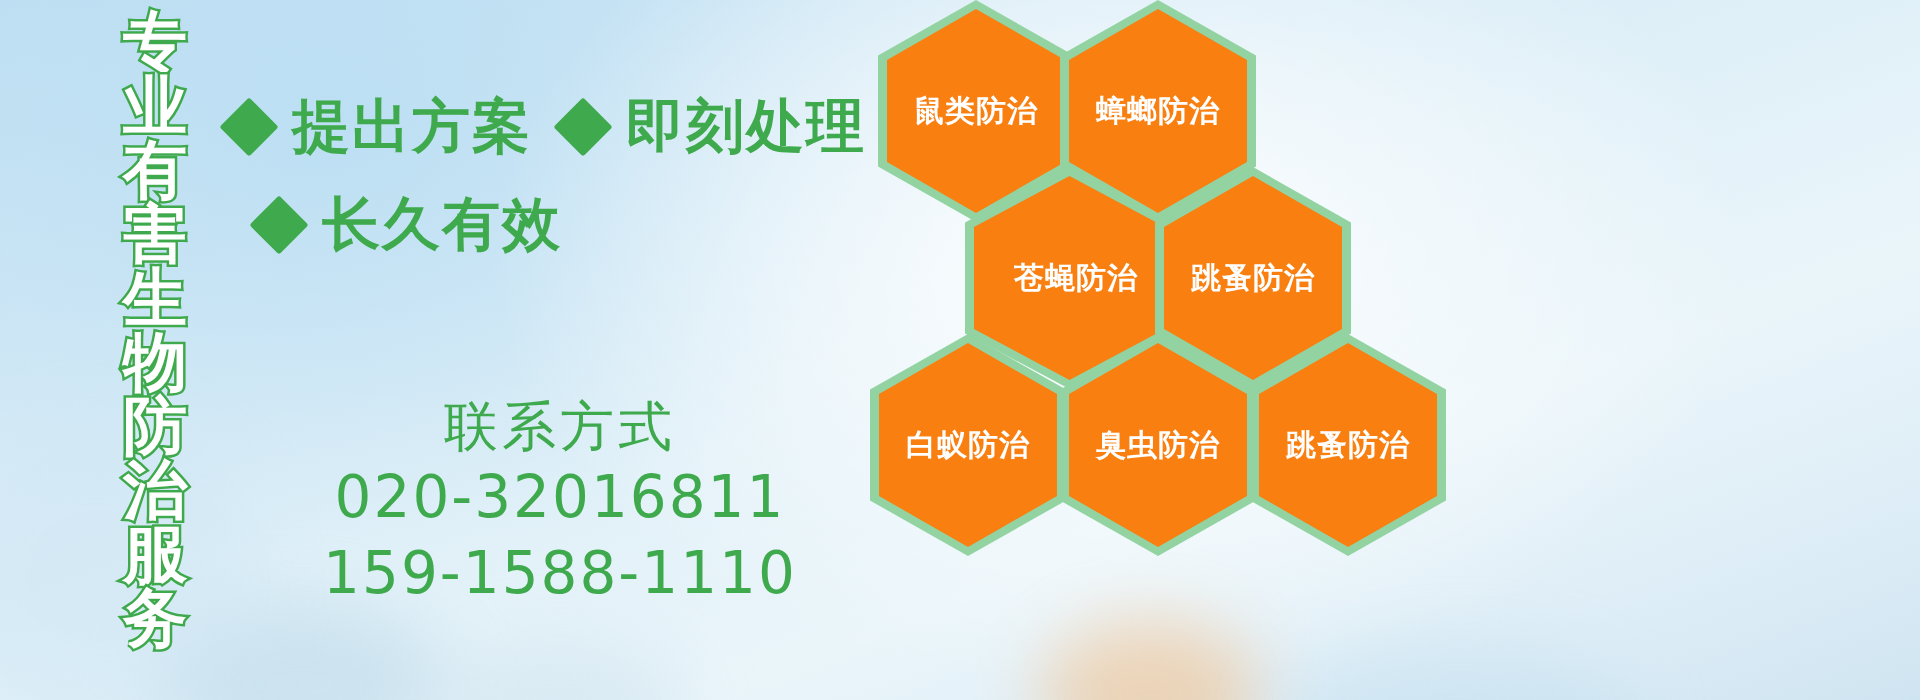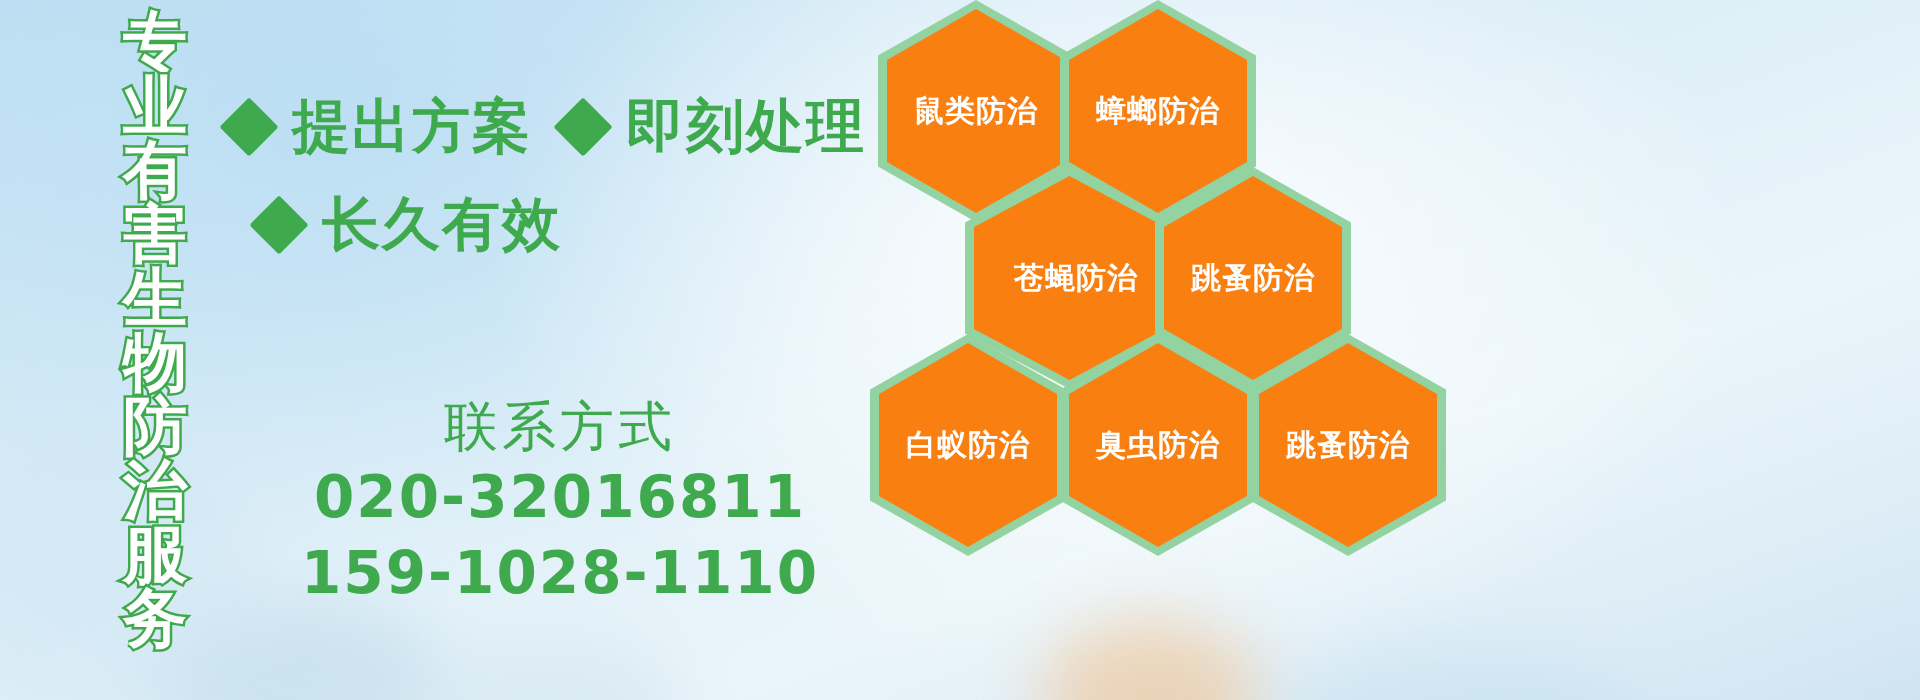--- a/index.html
+++ b/index.html
@@ -50,21 +50,21 @@
     margin-left:22px;letter-spacing:2px;white-space:nowrap;
   }
   .gap{width:30px;flex:none;}
 
   
   #contact{position:absolute;left:300px;top:395px;width:520px;text-align:center;}
   #contact .label{
     font-size:54px;font-weight:400;color:#3faa4d;letter-spacing:4px;line-height:1.18;
   }
   #contact .tel{
-    font-size:58px;font-weight:700;color:#3faa4d;letter-spacing:2px;line-height:1.32;
+    font-size:58px;font-weight:400;color:#3faa4d;letter-spacing:2px;line-height:1.32;
     font-family:"DejaVu Sans",sans-serif;
   }
 
   
   #comb{position:absolute;left:862px;top:-8px;width:600px;height:560px;}
   .hex{
     position:absolute;width:196px;height:222px;
     display:flex;align-items:center;justify-content:center;
     -webkit-clip-path:polygon(50% 0%,100% 25%,100% 75%,50% 100%,0% 75%,0% 25%);
     clip-path:polygon(50% 0%,100% 25%,100% 75%,50% 100%,0% 75%,0% 25%);
@@ -134,21 +134,21 @@
       <div class="fitem">
         <span class="diamond"></span>
         <span class="ftext">长久有效</span>
       </div>
     </div>
   </div>
 
   <div id="contact">
     <div class="label">联系方式</div>
     <div class="tel">020-32016811</div>
-    <div class="tel">159-1028-1110</div>
+    <div class="tel">159-1588-1110</div>
   </div>
 
   <div id="comb">
     <div class="hex h1">
       <div class="inner"></div>
       <span class="lbl">鼠类防治</span>
     </div>
     <div class="hex h2">
       <div class="inner"></div>
       <span class="lbl">蟑螂防治</span>

